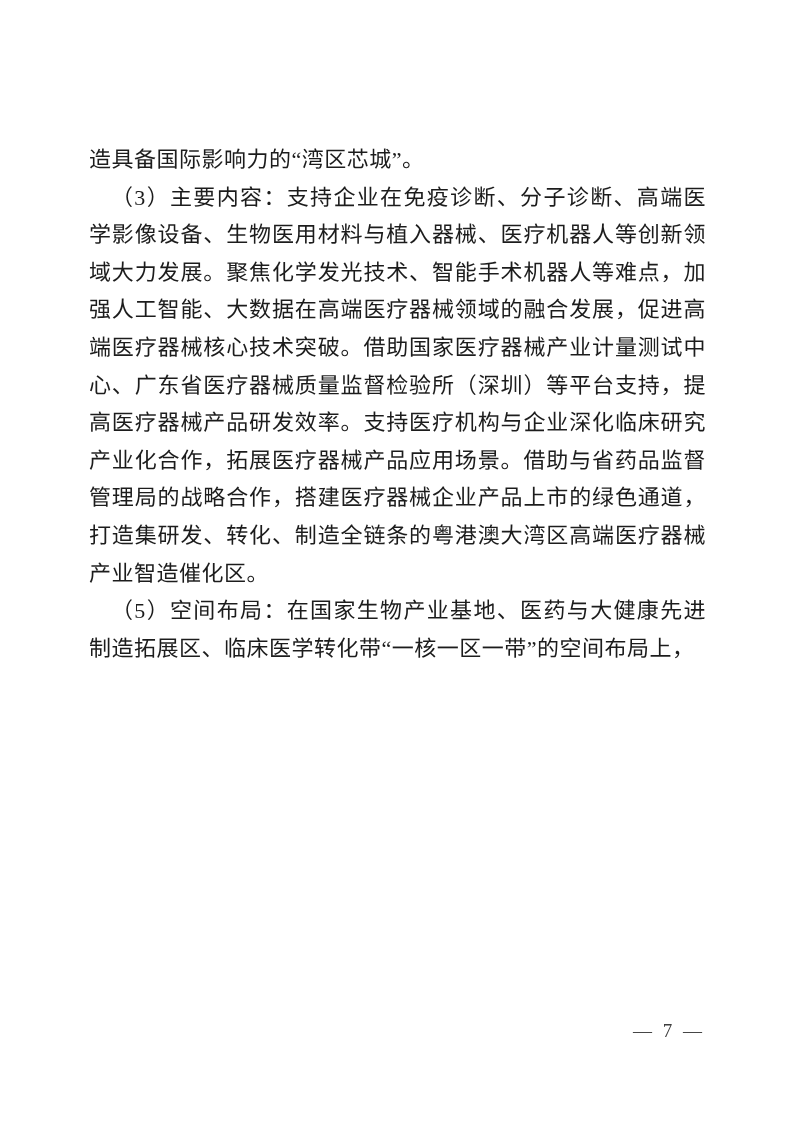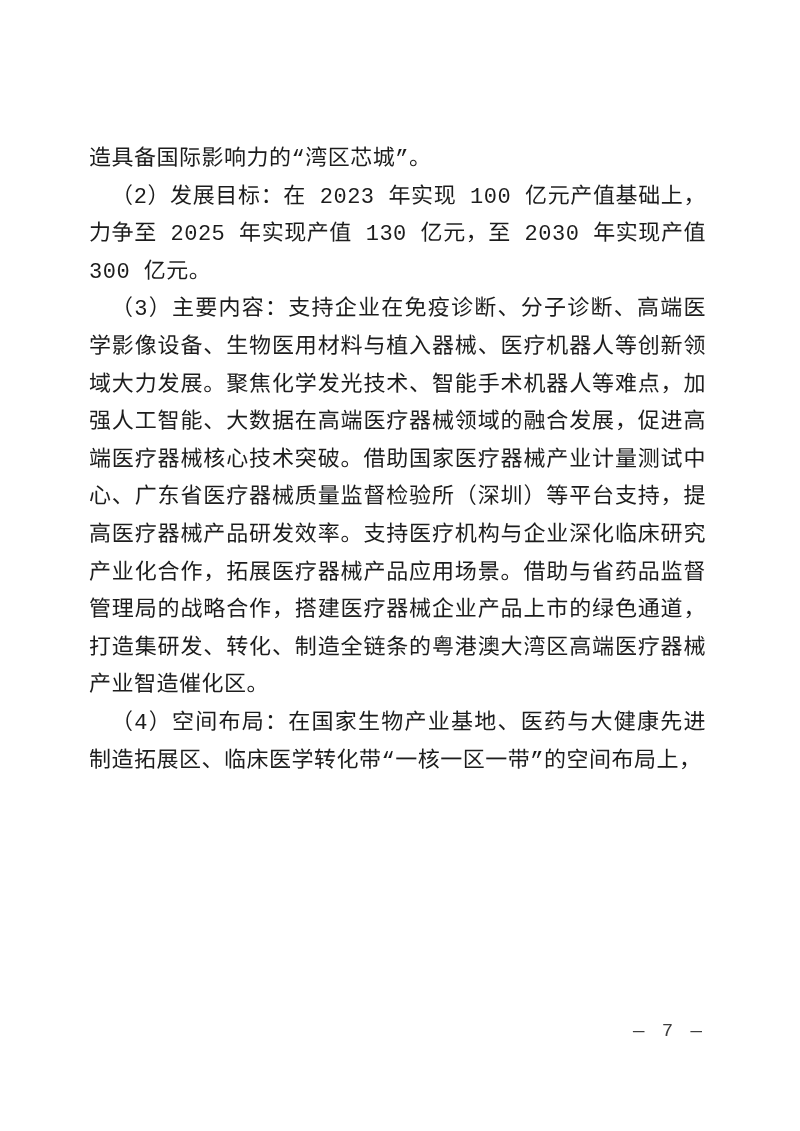--- a/index.html
+++ b/index.html
@@ -6,21 +6,21 @@
     margin: 0;
     padding: 0;
     background: #ffffff;
   }
   .page {
     position: relative;
     width: 800px;
     height: 1131px;
     background: #ffffff;
     overflow: hidden;
-    font-family: Liberation Mono, monospace;
+    font-family: Liberation Serif, serif;
     color: #1c1c1c;
   }
   .content {
     position: absolute;
     top: 141px;
     left: 89px;
     width: 617px;
     font-size: 22px;
     line-height: 37.6px;
     text-align: justify;
@@ -43,19 +43,18 @@
     letter-spacing: 3px;
     white-space: nowrap;
   }
 </style>
 </head>
 <body>
 
 <div class="page">
   <div class="content">
     <p>造具备国际影响力的“湾区芯城”。</p>
-    <p class="indent">（2）发展目标：在 2023 年实现 100 亿元产值基础上，力争至 2025 年实现产值 130 亿元，至 2030 年实现产值 300 亿元。</p>
     <p class="indent">（3）主要内容：支持企业在免疫诊断、分子诊断、高端医学影像设备、生物医用材料与植入器械、医疗机器人等创新领域大力发展。聚焦化学发光技术、智能手术机器人等难点，加强人工智能、大数据在高端医疗器械领域的融合发展，促进高端医疗器械核心技术突破。借助国家医疗器械产业计量测试中心、广东省医疗器械质量监督检验所（深圳）等平台支持，提高医疗器械产品研发效率。支持医疗机构与企业深化临床研究产业化合作，拓展医疗器械产品应用场景。借助与省药品监督管理局的战略合作，搭建医疗器械企业产品上市的绿色通道，打造集研发、转化、制造全链条的粤港澳大湾区高端医疗器械产业智造催化区。</p>
-    <p class="indent">（4）空间布局：在国家生物产业基地、医药与大健康先进制造拓展区、临床医学转化带“一核一区一带”的空间布局上，</p>
+    <p class="indent">（5）空间布局：在国家生物产业基地、医药与大健康先进制造拓展区、临床医学转化带“一核一区一带”的空间布局上，</p>
   </div>
 
   <div class="footer-pagenum">— 7 —</div>
 </div>
 
 </body></html>

